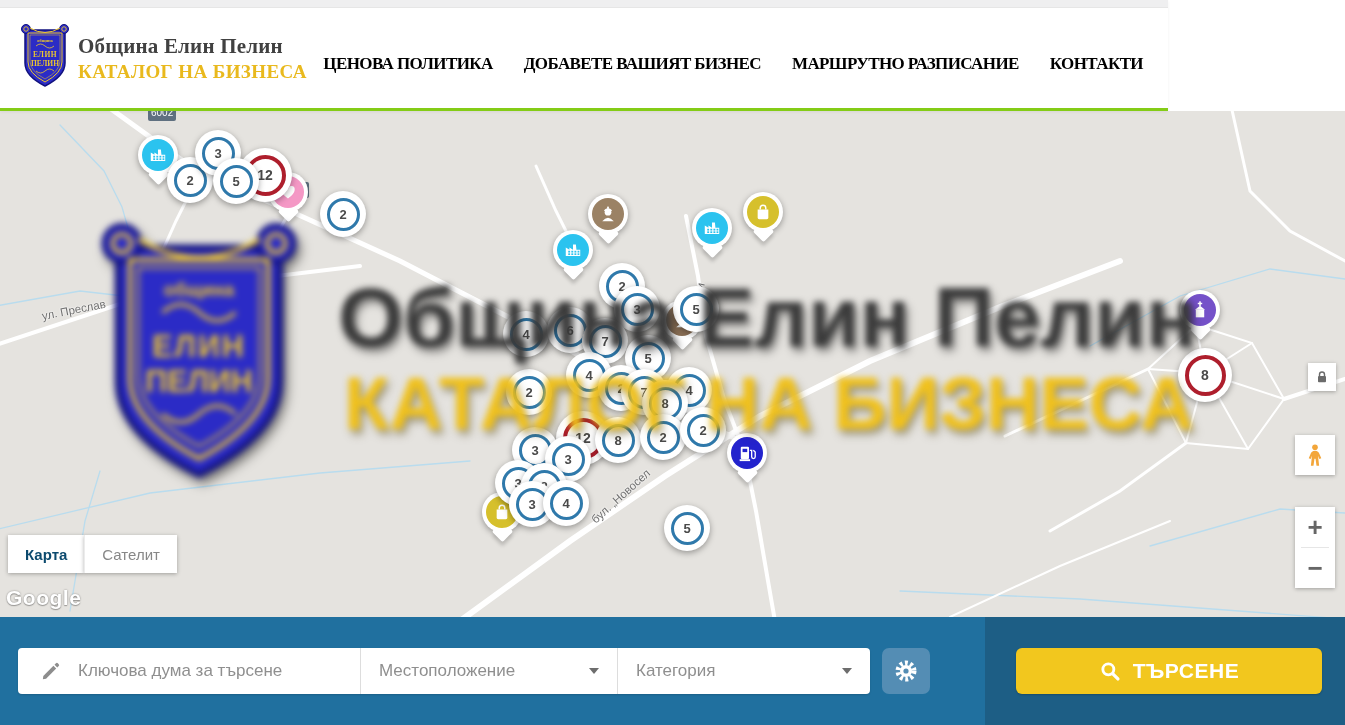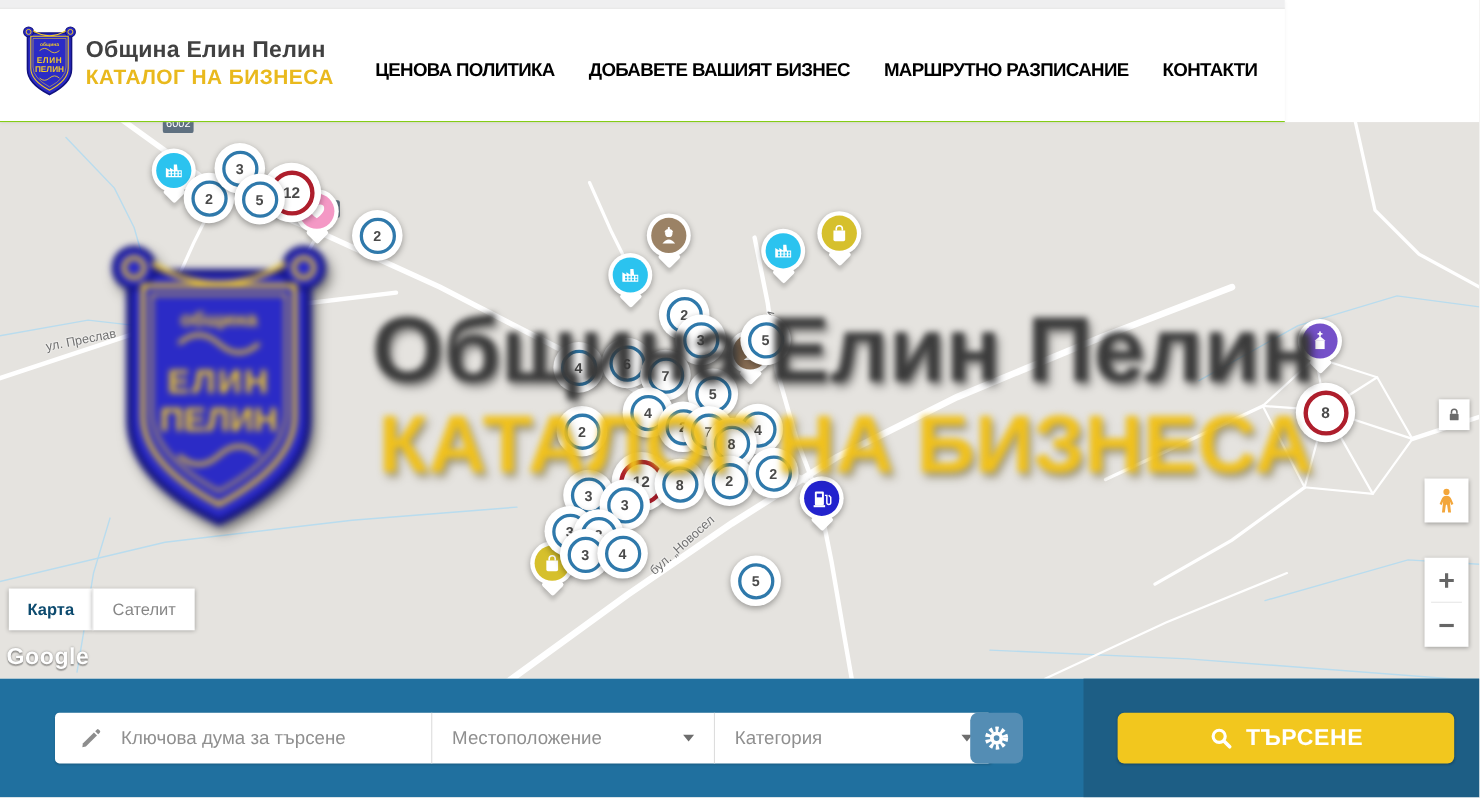--- a/index.html
+++ b/index.html
@@ -1,21 +1,21 @@
 <!DOCTYPE html>
 <html><head>
 <meta charset="utf-8">
 <style>
   * { margin:0; padding:0; box-sizing:border-box; }
   body { font-family:"Liberation Sans", sans-serif; background:#fff; }
   .stage { position:relative; width:1345px; height:725px; overflow:hidden; background:#fff; }
 
   
   .header { position:absolute; top:0; left:0; width:1168px; height:111px; background:#fff;
-            border-bottom:1px solid #84cc16; box-shadow:0 1px 3px rgba(0,0,0,.06); z-index:30; }
+            border-bottom:3px solid #84cc16; box-shadow:0 1px 3px rgba(0,0,0,.06); z-index:30;font-family:Liberation Serif, serif; }
   .topstrip { position:absolute; top:0; left:0; right:0; height:8px; background:#efeff0; border-bottom:1px solid #e6e6e6; }
   .brand { position:absolute; left:20px; top:22px; display:flex; align-items:flex-start; cursor:pointer; }
   .crest-small { display:block; }
   .brand-text { margin-left:8px; padding-top:12px; }
   .brand-title { font-size:21px; font-weight:bold; color:#414141; letter-spacing:.2px; white-space:nowrap; }
   .brand-sub { font-size:19px; font-weight:bold; color:#e9b91d; letter-spacing:.4px; margin-top:2px; white-space:nowrap; }
   .nav { position:absolute; right:25px; top:54px; display:flex; gap:31px; }
   .nav-item { font-size:17px; font-weight:bold; color:#000000; letter-spacing:-0.6px; white-space:nowrap; cursor:pointer; }
 
   
@@ -71,21 +71,21 @@
   .google-logo { position:absolute; left:6px; top:475px; z-index:10; font-size:21px; font-weight:bold; color:#fff;
                  letter-spacing:.5px; text-shadow:0 0 2px rgba(0,0,0,.4), 0 1px 1px rgba(0,0,0,.25); cursor:pointer; }
   .attribution { position:absolute; right:5px; bottom:3px; z-index:10; display:flex; gap:2px; font-size:11px; color:#3c3c3c; }
   .attribution span { background:rgba(245,245,245,.85); padding:2px 6px; white-space:nowrap; }
   .attribution .link { cursor:pointer; }
 
   
   .searchbar { position:absolute; top:617px; left:0; width:1345px; height:108px; background:#20709f; z-index:20; }
   .searchbar-dark { position:absolute; right:0; top:0; width:360px; height:108px; background:#1d5e85; }
   .fieldbar { position:absolute; left:18px; top:31px; width:852px; height:46px; background:#fff; border-radius:4px;
-              display:flex; align-items:center; box-shadow:0 1px 2px rgba(0,0,0,.15);margin-left:32px; }
+              display:flex; align-items:center; box-shadow:0 1px 2px rgba(0,0,0,.15); }
   .f-keyword { flex:0 0 342px; height:100%; display:flex; align-items:center; padding-left:22px; gap:16px; }
   .kw-input { border:none; outline:none; font-size:17px; color:#444; flex:1; min-width:0;
               font-family:"Liberation Sans", sans-serif; background:transparent; }
   .kw-input::placeholder { color:#8f8f8f; opacity:1; }
   .f-sel { height:100%; display:flex; align-items:center; justify-content:space-between; padding:0 18px;
            font-size:17px; color:#8f8f8f; border-left:1px solid #ddd; cursor:pointer; }
   .f-cat { flex:0 0 253px; }
   .f-loc { flex:0 0 257px; }
   .arrow-down { width:0; height:0; border-left:5px solid transparent; border-right:5px solid transparent;
                 border-top:6px solid #6d6d6d; }

